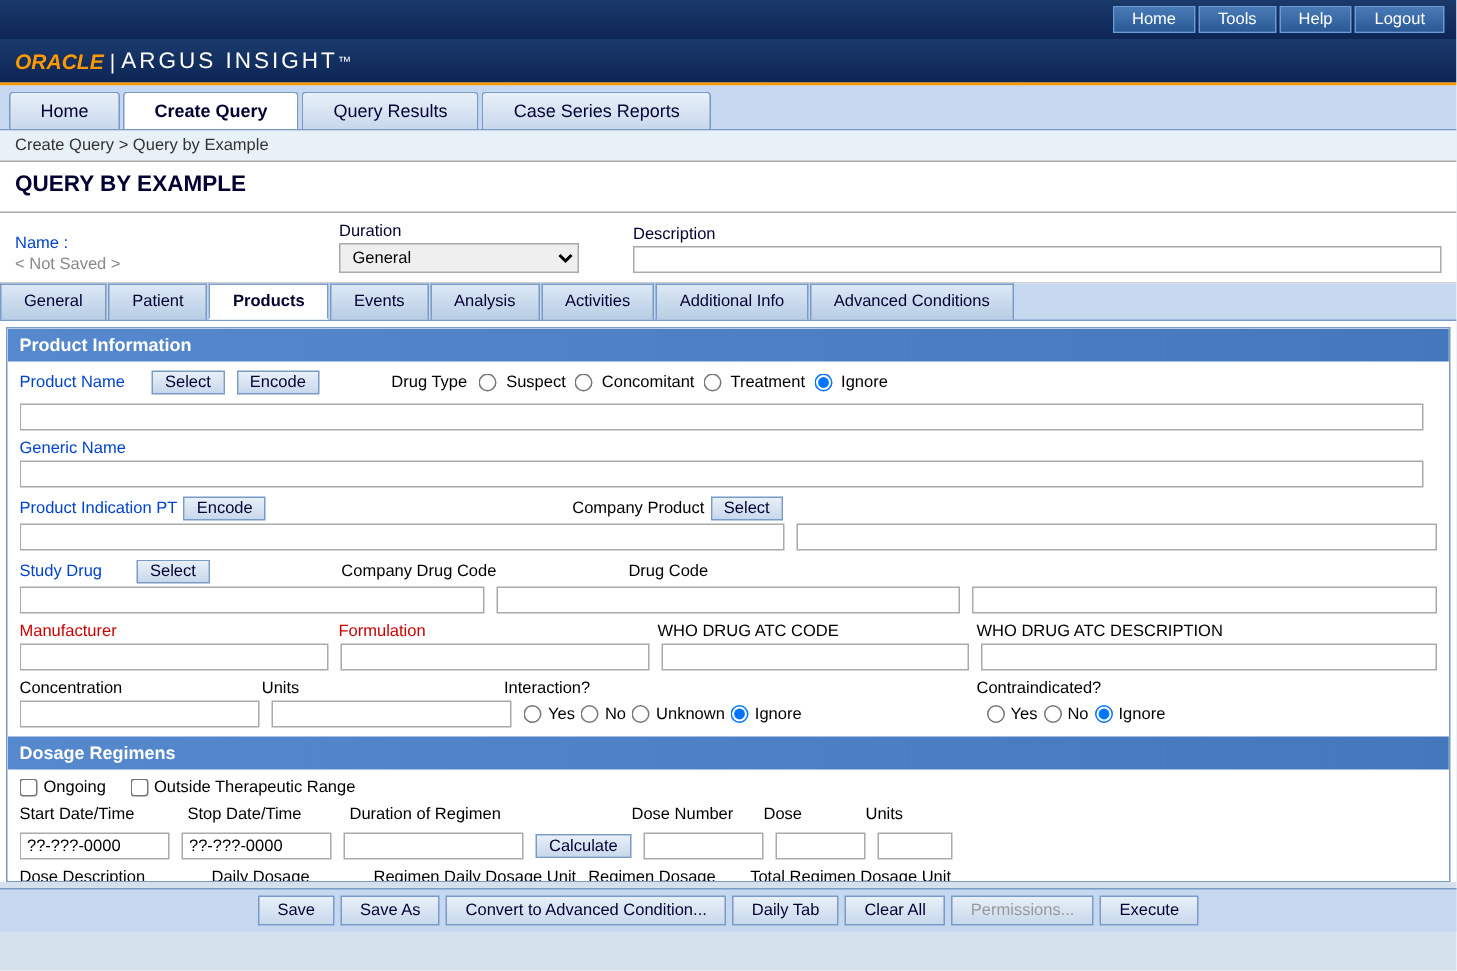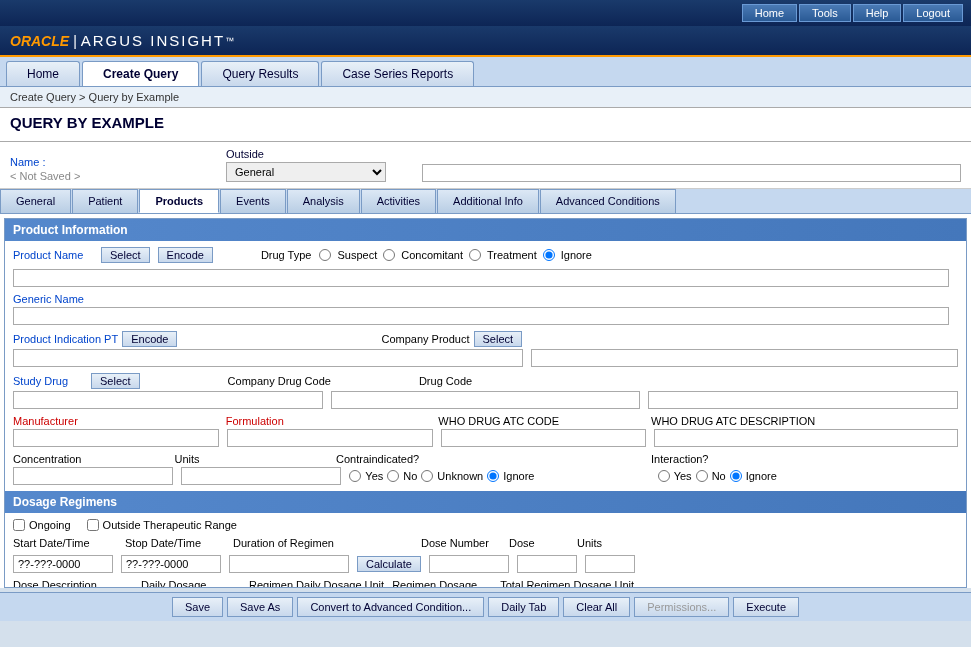--- a/index.html
+++ b/index.html
@@ -93,28 +93,29 @@
       <div style="font-size:15px;font-weight:bold;color:#003;padding-bottom:4px;">QUERY BY EXAMPLE</div>
     </div>
   </div>
 
   <div style="display:flex; align-items:flex-end; gap:16px; padding:6px 10px; background:white; border-bottom:1px solid #ccc;">
     <div class="pfield" style="min-width:200px;">
       <label class="blue" style="color:#0044cc;">Name :</label>
       <div style="color:#888;font-size:11px;">&lt; Not Saved &gt;</div>
     </div>
     <div class="pfield" style="min-width:180px;">
-      <label style="color:#003;font-size:11px;">Outside</label>
+      <label style="color:#003;font-size:11px;">Duration</label>
       <select style="border:1px solid #aaa;padding:2px 4px;font-size:11px;width:160px;">
         <option>General</option>
         <option>Medical</option>
         <option>Safety</option>
       </select>
     </div>
     <div class="pfield" style="flex:1;">
+      <label style="color:#003;font-size:11px;">Description</label>
       <input type="text" style="width: 100%; border: 1px solid rgb(170, 170, 170); padding: 2px 4px; font-size: 11px;">
     </div>
   </div>
 
   <div class="section-tabs">
     <div class="section-tab">General</div>
     <div class="section-tab">Patient</div>
     <div class="section-tab active">Products</div>
     <div class="section-tab">Events</div>
     <div class="section-tab">Analysis</div>
@@ -192,22 +193,22 @@
           <input type="text" style="flex: 1 1 0%; border: 1px solid rgb(170, 170, 170); padding: 2px 4px; font-size: 11px;">
           <input type="text" style="flex: 1 1 0%; border: 1px solid rgb(170, 170, 170); padding: 2px 4px; font-size: 11px;">
           <input type="text" style="flex: 1 1 0%; border: 1px solid rgb(170, 170, 170); padding: 2px 4px; font-size: 11px;">
           <input type="text" style="flex: 1.5 1 0%; border: 1px solid rgb(170, 170, 170); padding: 2px 4px; font-size: 11px;">
         </div>
 
         
         <div style="display:flex;gap:8px;margin-bottom:2px;">
           <span style="flex:1;font-size:11px;">Concentration</span>
           <span style="flex:1;font-size:11px;">Units</span>
+          <span style="flex:2;font-size:11px;">Interaction?</span>
           <span style="flex:2;font-size:11px;">Contraindicated?</span>
-          <span style="flex:2;font-size:11px;">Interaction?</span>
         </div>
         <div style="display:flex;gap:8px;align-items:center;">
           <input type="text" style="flex: 1 1 0%; border: 1px solid rgb(170, 170, 170); padding: 2px 4px; font-size: 11px;">
           <input type="text" style="flex: 1 1 0%; border: 1px solid rgb(170, 170, 170); padding: 2px 4px; font-size: 11px;">
           <div style="flex:2;display:flex;align-items:center;gap:4px;font-size:11px;">
             <input type="radio" name="interaction" style="">
             <label>Yes</label>
             <input type="radio" name="interaction" style="">
             <label>No</label>
             <input type="radio" name="interaction" style="">

